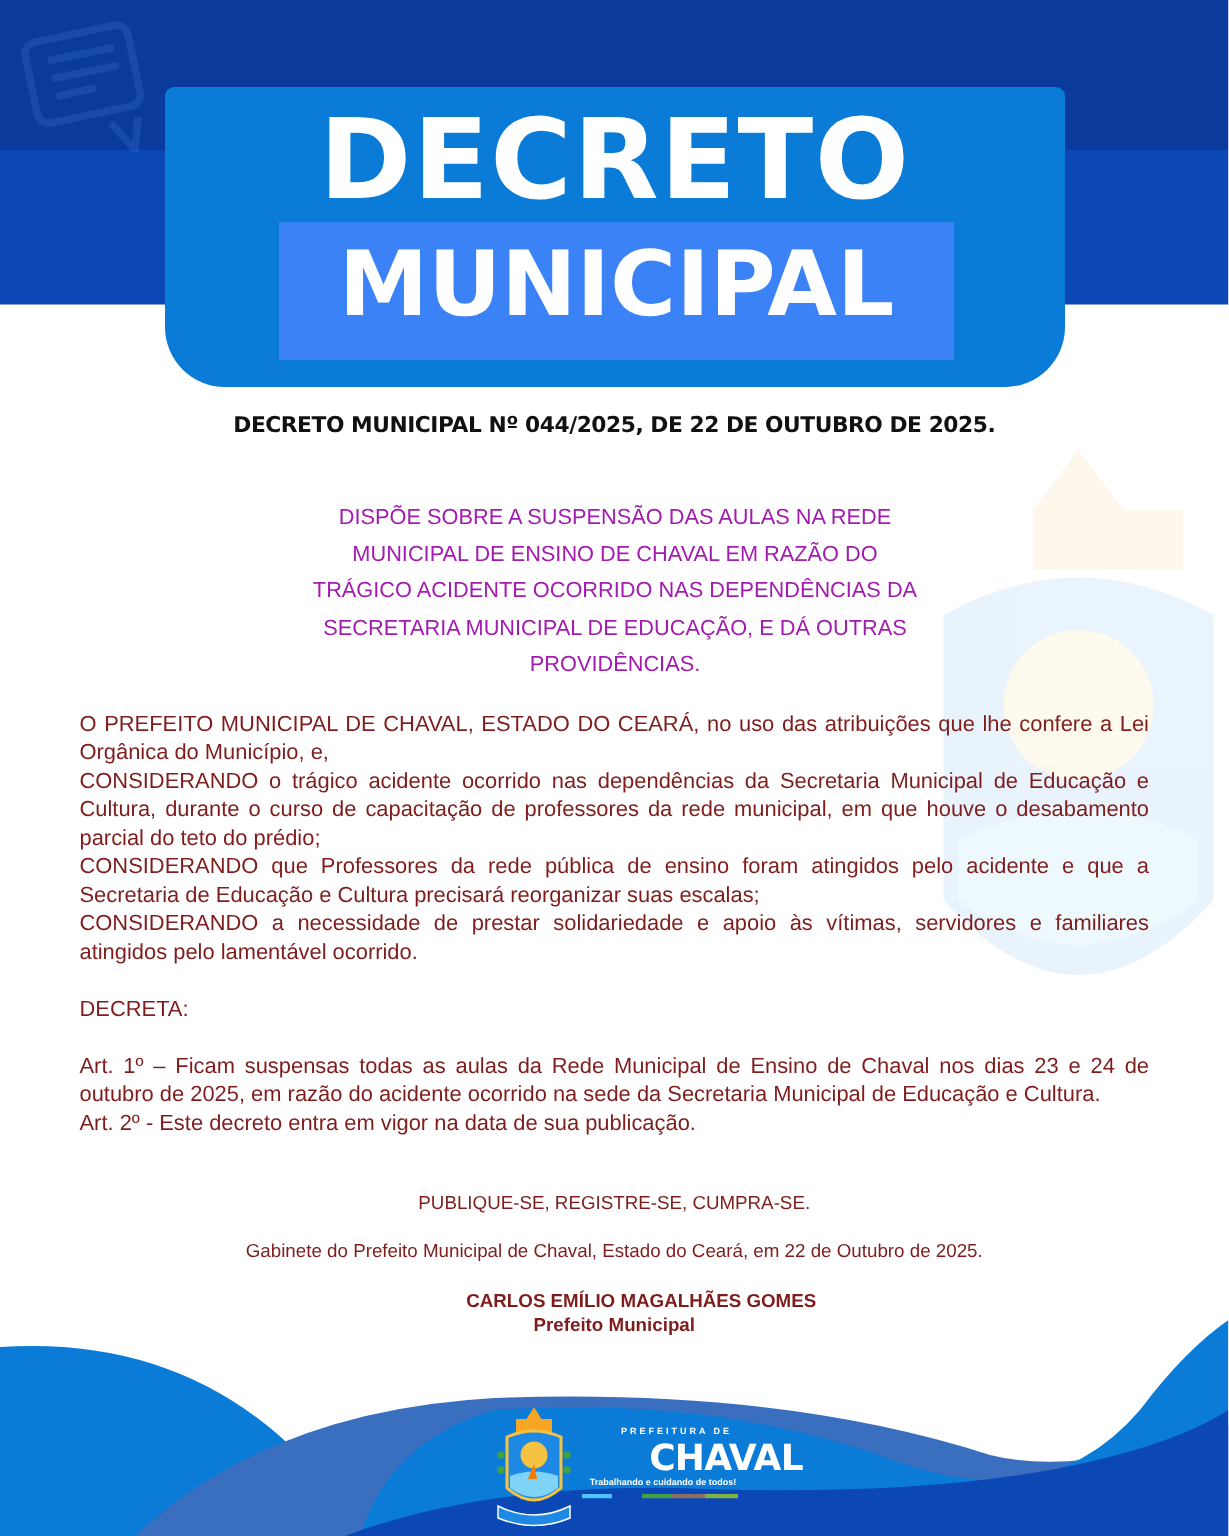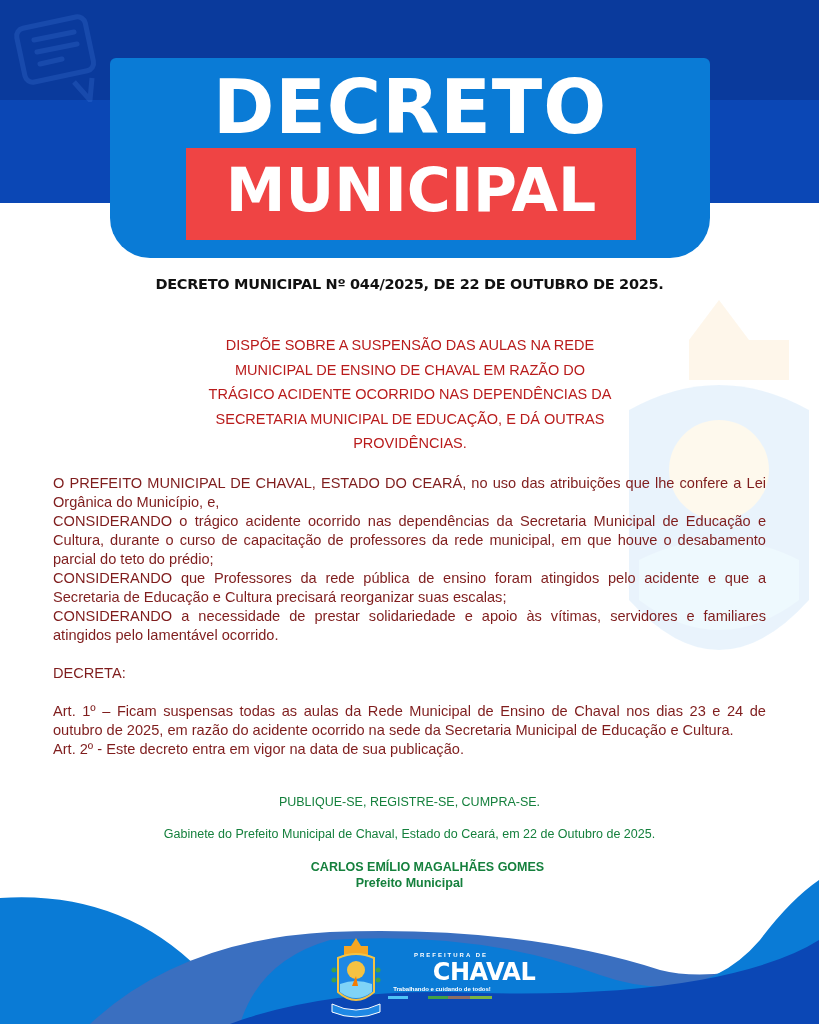--- a/index.html
+++ b/index.html
@@ -11,36 +11,36 @@
 
     .deco-icon { position: absolute; left: 12px; top: 12px; width: 100px; height: 90px; opacity: 0.22; }
 
     .watermark { position: absolute; right: -30px; top: 300px; width: 260px; height: 420px; opacity: 0.09; }
 
     .banner { position: absolute; left: 110px; top: 58px; width: 600px; height: 200px; background: #0a7bd6;
       border-radius: 6px 6px 40px 40px; padding-left: 16px; }
     .banner-line1 { position: absolute; left: 0; top: 12px; width: 600px; text-align: center;
       font-family: "DejaVu Sans", sans-serif; font-weight: bold; font-size: 74px; letter-spacing: 1px;
       color: #ffffff; line-height: 1; }
-    .banner-box { position: absolute; left: 76px; top: 90px; width: 450px; height: 92px; background: #ef4444; }
+    .banner-box { position: absolute; left: 76px; top: 90px; width: 450px; height: 92px; background: #3b82f6; }
     .banner-line2 { position: absolute; left: 0; top: 12px; width: 450px; text-align: center;
       font-family: "DejaVu Sans", sans-serif; font-weight: bold; font-size: 60px; color: #ffffff; line-height: 1; }
 
     .doc-title { position: absolute; left: 0; top: 276px; width: 819px; text-align: center;
       font-family: "DejaVu Sans", sans-serif; font-weight: bold; font-size: 14.5px; color: #111; letter-spacing: -0.3px; }
 
     .ementa { position: absolute; left: 200px; top: 333px; width: 420px; text-align: center;
-      font-size: 14.5px; line-height: 24.5px; color: #b91c1c; }
+      font-size: 14.5px; line-height: 24.5px; color: #a21caf; }
     .ementa span { display: block; white-space: nowrap; }
 
     .body-text { position: absolute; left: 53px; top: 474px; width: 713px; font-size: 14.6px; line-height: 19px; color: #7f1d1d; }
     .body-text p { text-align: justify; text-align-last: left; }
     .body-text .gap { height: 19px; }
 
-    .closing { position: absolute; left: 0; width: 819px; text-align: center; color: #15803d; }
+    .closing { position: absolute; left: 0; width: 819px; text-align: center; color: #7f1d1d; }
     .publique { top: 795px; font-size: 12.5px; }
     .gabinete { top: 827px; font-size: 12.5px; }
     .signer { top: 860px; font-size: 12.5px; font-weight: bold; padding-left: 36px; }
     .role { top: 876px; font-size: 12.5px; font-weight: bold; }
 
     .footer-waves { position: absolute; left: 0; top: 880px; width: 819px; height: 144px; }
 
     .logo { position: absolute; left: 328px; top: 936px; width: 170px; height: 82px; }
     .logo-brand-top { position: absolute; left: 78px; top: 16px; width: 90px; text-align: center;
       font-size: 6px; font-weight: bold; letter-spacing: 2px; color: #fff; }

